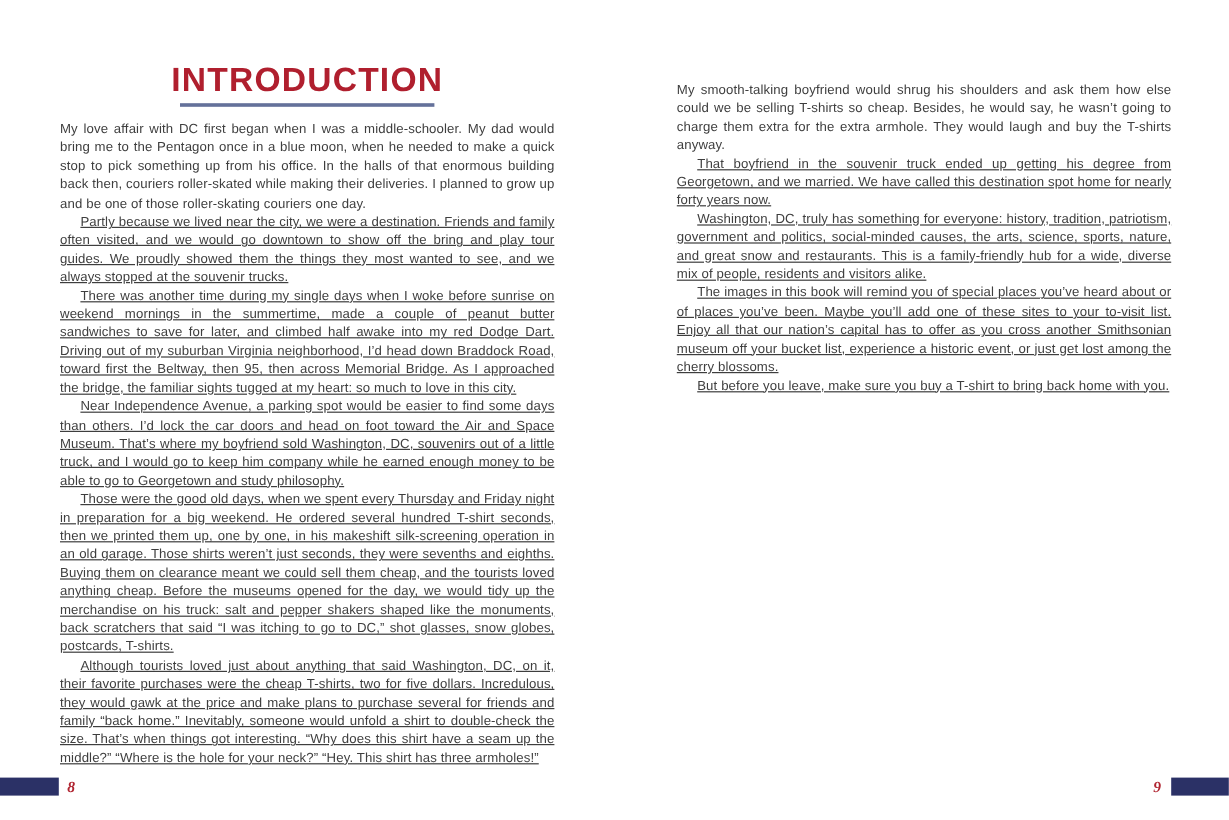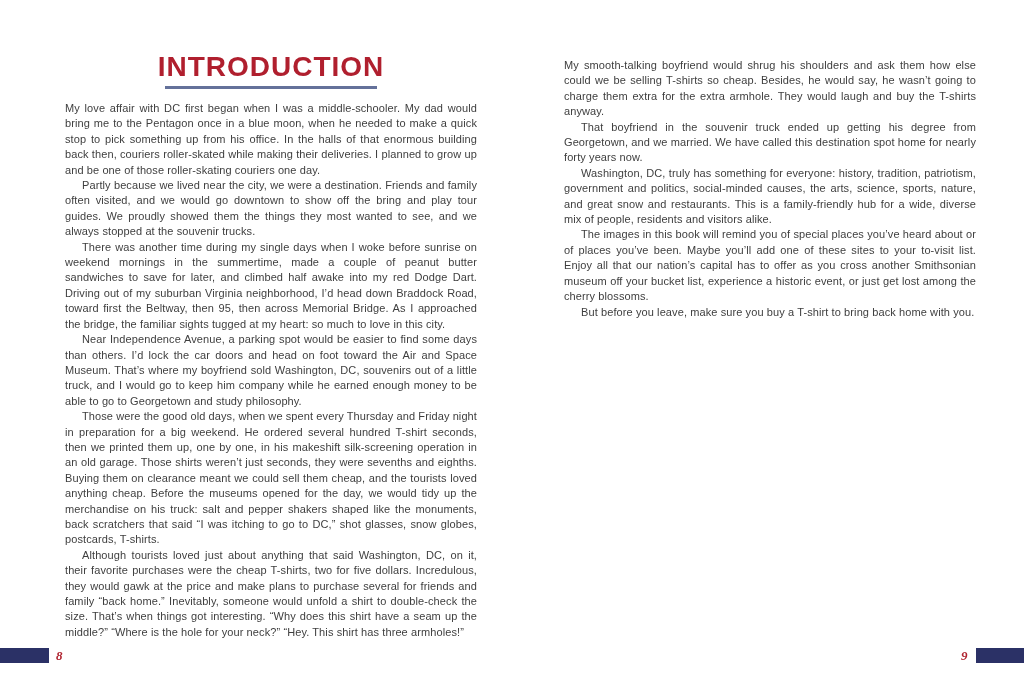--- a/index.html
+++ b/index.html
@@ -14,21 +14,21 @@
     font-family: "Liberation Sans", sans-serif;
     overflow: hidden;
   }
   .spread {
     position: absolute;
     inset: 0;
     background: #ffffff;
   }
   .page-left-col {
     position: absolute;
-    left: 65px;
+    left: 50px;
     top: 52px;
     width: 412px;
   }
   .chapter-title {
     text-align: center;
     color: var(--title-red, #B01F2E);
     font-weight: bold;
     font-size: 28px;
     letter-spacing: 1px;
     line-height: 30px;
@@ -39,34 +39,35 @@
     height: 3px;
     background: var(--underline-blue, #64719A);
     margin: 4px auto 0 auto;
   }
   .body-text {
     margin-top: 12px;
   }
   .page-right-col {
     position: absolute;
     left: 564px;
-    top: 58px;
+    top: 68px;
     width: 412px;
   }
   p.body-paragraph {
     margin: 0;
     padding: 0;
     text-align: justify;
     font-size: 11px;
     line-height: 15.4px;
     letter-spacing: 0.1px;
     color: var(--body-text, #3E3E3E);
   }
   p.body-paragraph.indent {
     text-indent: 17px;
+    text-decoration: underline;
   }
   .corner-bar {
     position: absolute;
     top: 648px;
     height: 15px;
     background: var(--corner-navy, #2B3166);
   }
   .corner-bar.left {
     left: 0;
     width: 49px;

